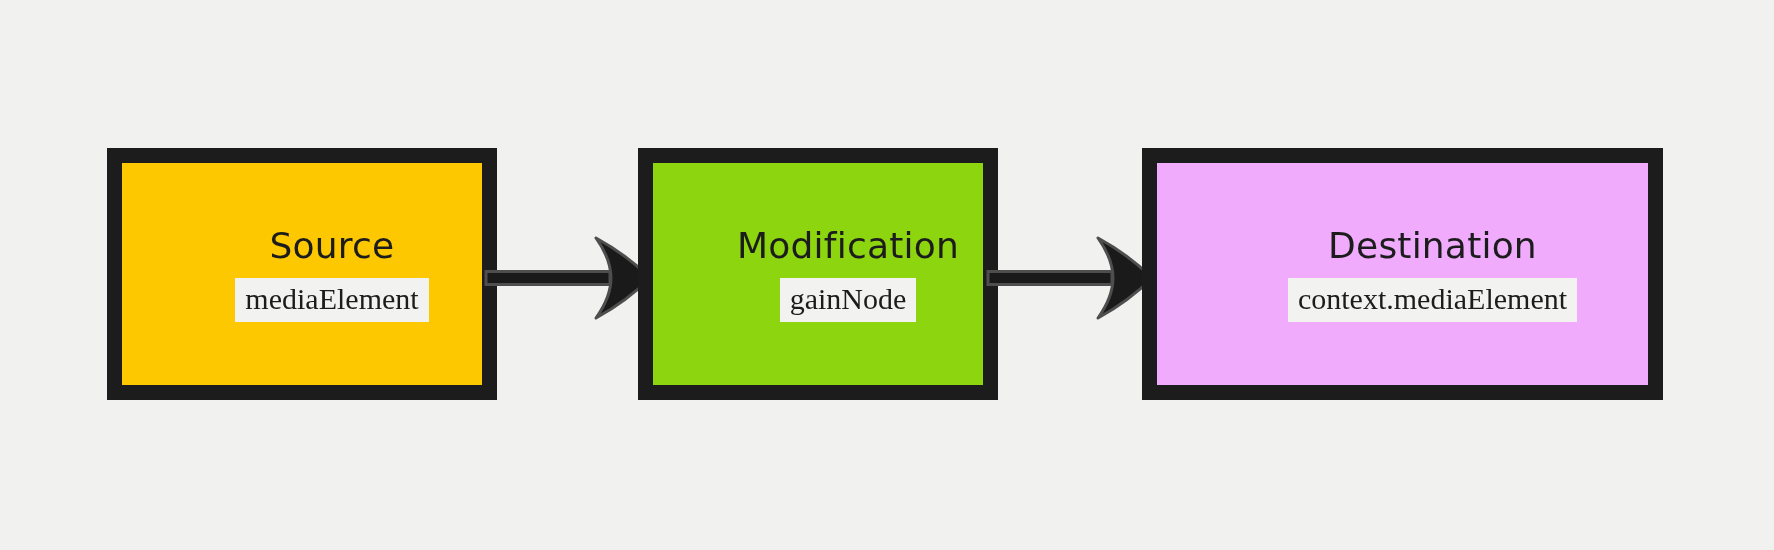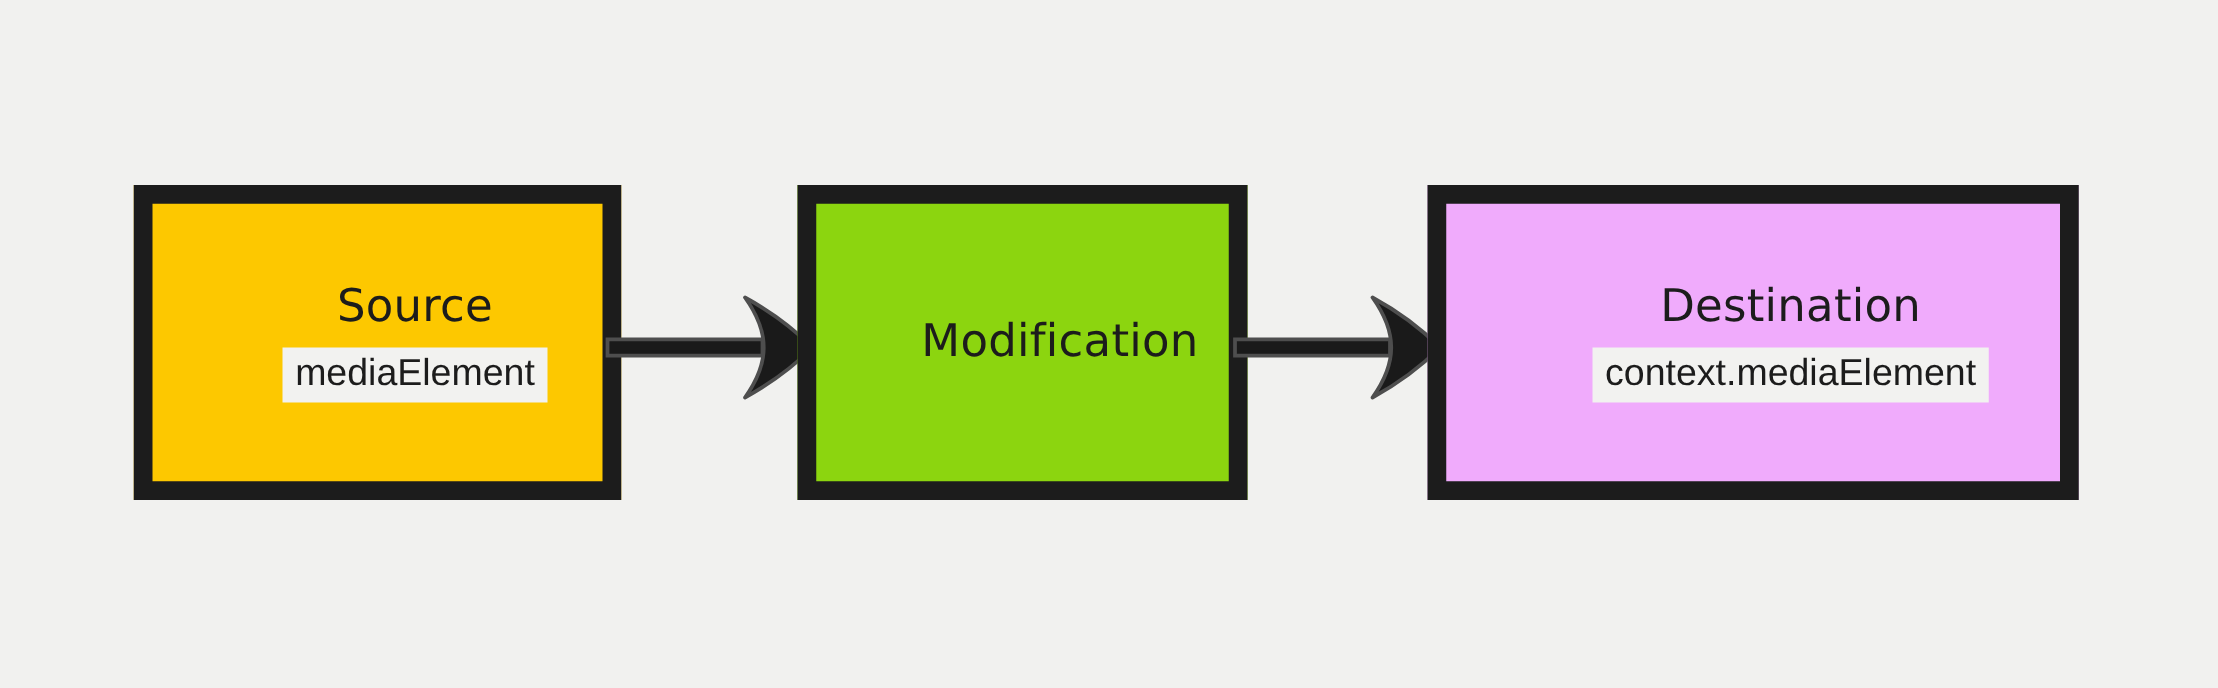--- a/index.html
+++ b/index.html
@@ -30,21 +30,21 @@
   .node-destination { left: 1142px; width: 521px; }
   .node-label {
     font-size: 36px;
     line-height: 40px;
     color: #1C1C1C;
     letter-spacing: 0.2px;
     white-space: nowrap;
   }
   .node-code {
     margin-top: 12px;
-    font-family: Liberation Sans, sans-serif;
+    font-family: Liberation Serif, serif;
     font-size: 30px;
     line-height: 32px;
     padding: 5px 10px 7px 10px;
     background: #F2F2F0;
     color: #1C1C1C;
     white-space: nowrap;
   }
   .arrow {
     position: absolute;
     top: 236px;
@@ -64,20 +64,21 @@
     <div class="node-code">mediaElement</div>
   </div>
 
   <svg class="arrow arrow-1" viewBox="0 0 168 84" aria-hidden="true">
     <rect x="2" y="35.5" width="124" height="13" stroke-width="3" style="fill: rgb(26, 26, 26); stroke: rgb(78, 78, 78);"></rect>
     <path d="M112,2 C134,14 154,30 166,42 C154,54 134,70 112,82 C122,68 127,54 127,42 C127,30 122,16 112,2 Z" stroke-width="3" stroke-linejoin="round" style="fill: rgb(26, 26, 26); stroke: rgb(78, 78, 78);"></path>
   </svg>
 
   <div class="node node-modification" style="background-color: rgb(140, 213, 15); border-color: rgb(28, 28, 28);">
     <div class="node-label">Modification</div>
+    <div class="node-code">gainNode</div>
   </div>
 
   <svg class="arrow arrow-2" viewBox="0 0 168 84" aria-hidden="true">
     <rect x="2" y="35.5" width="124" height="13" stroke-width="3" style="fill: rgb(26, 26, 26); stroke: rgb(78, 78, 78);"></rect>
     <path d="M112,2 C134,14 154,30 166,42 C154,54 134,70 112,82 C122,68 127,54 127,42 C127,30 122,16 112,2 Z" stroke-width="3" stroke-linejoin="round" style="fill: rgb(26, 26, 26); stroke: rgb(78, 78, 78);"></path>
   </svg>
 
   <div class="node node-destination" style="background-color: #f0abfc; border-color: rgb(28, 28, 28);">
     <div class="node-label">Destination</div>
     <div class="node-code">context.mediaElement</div>

